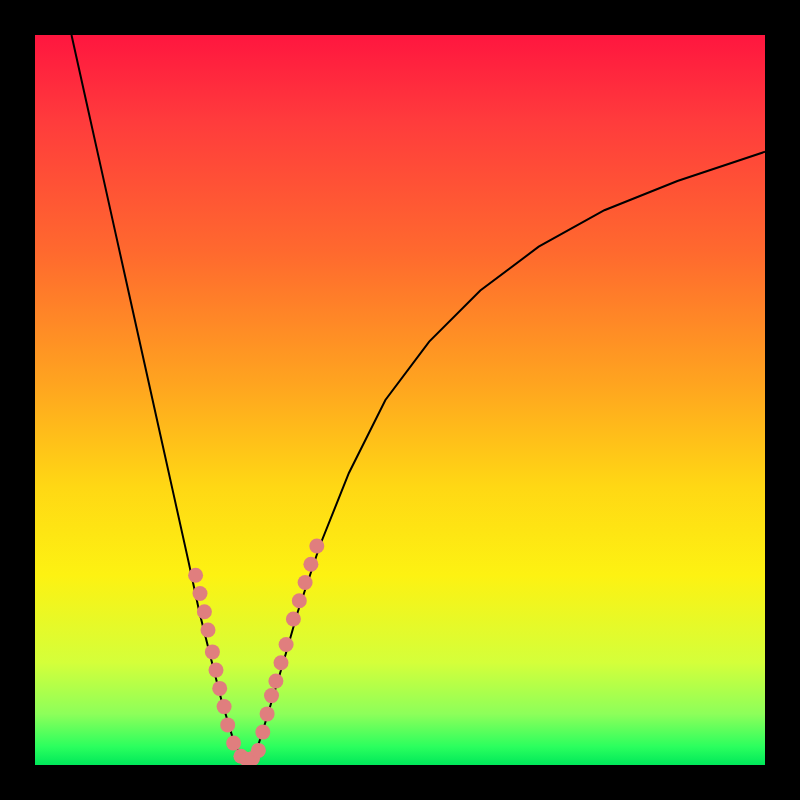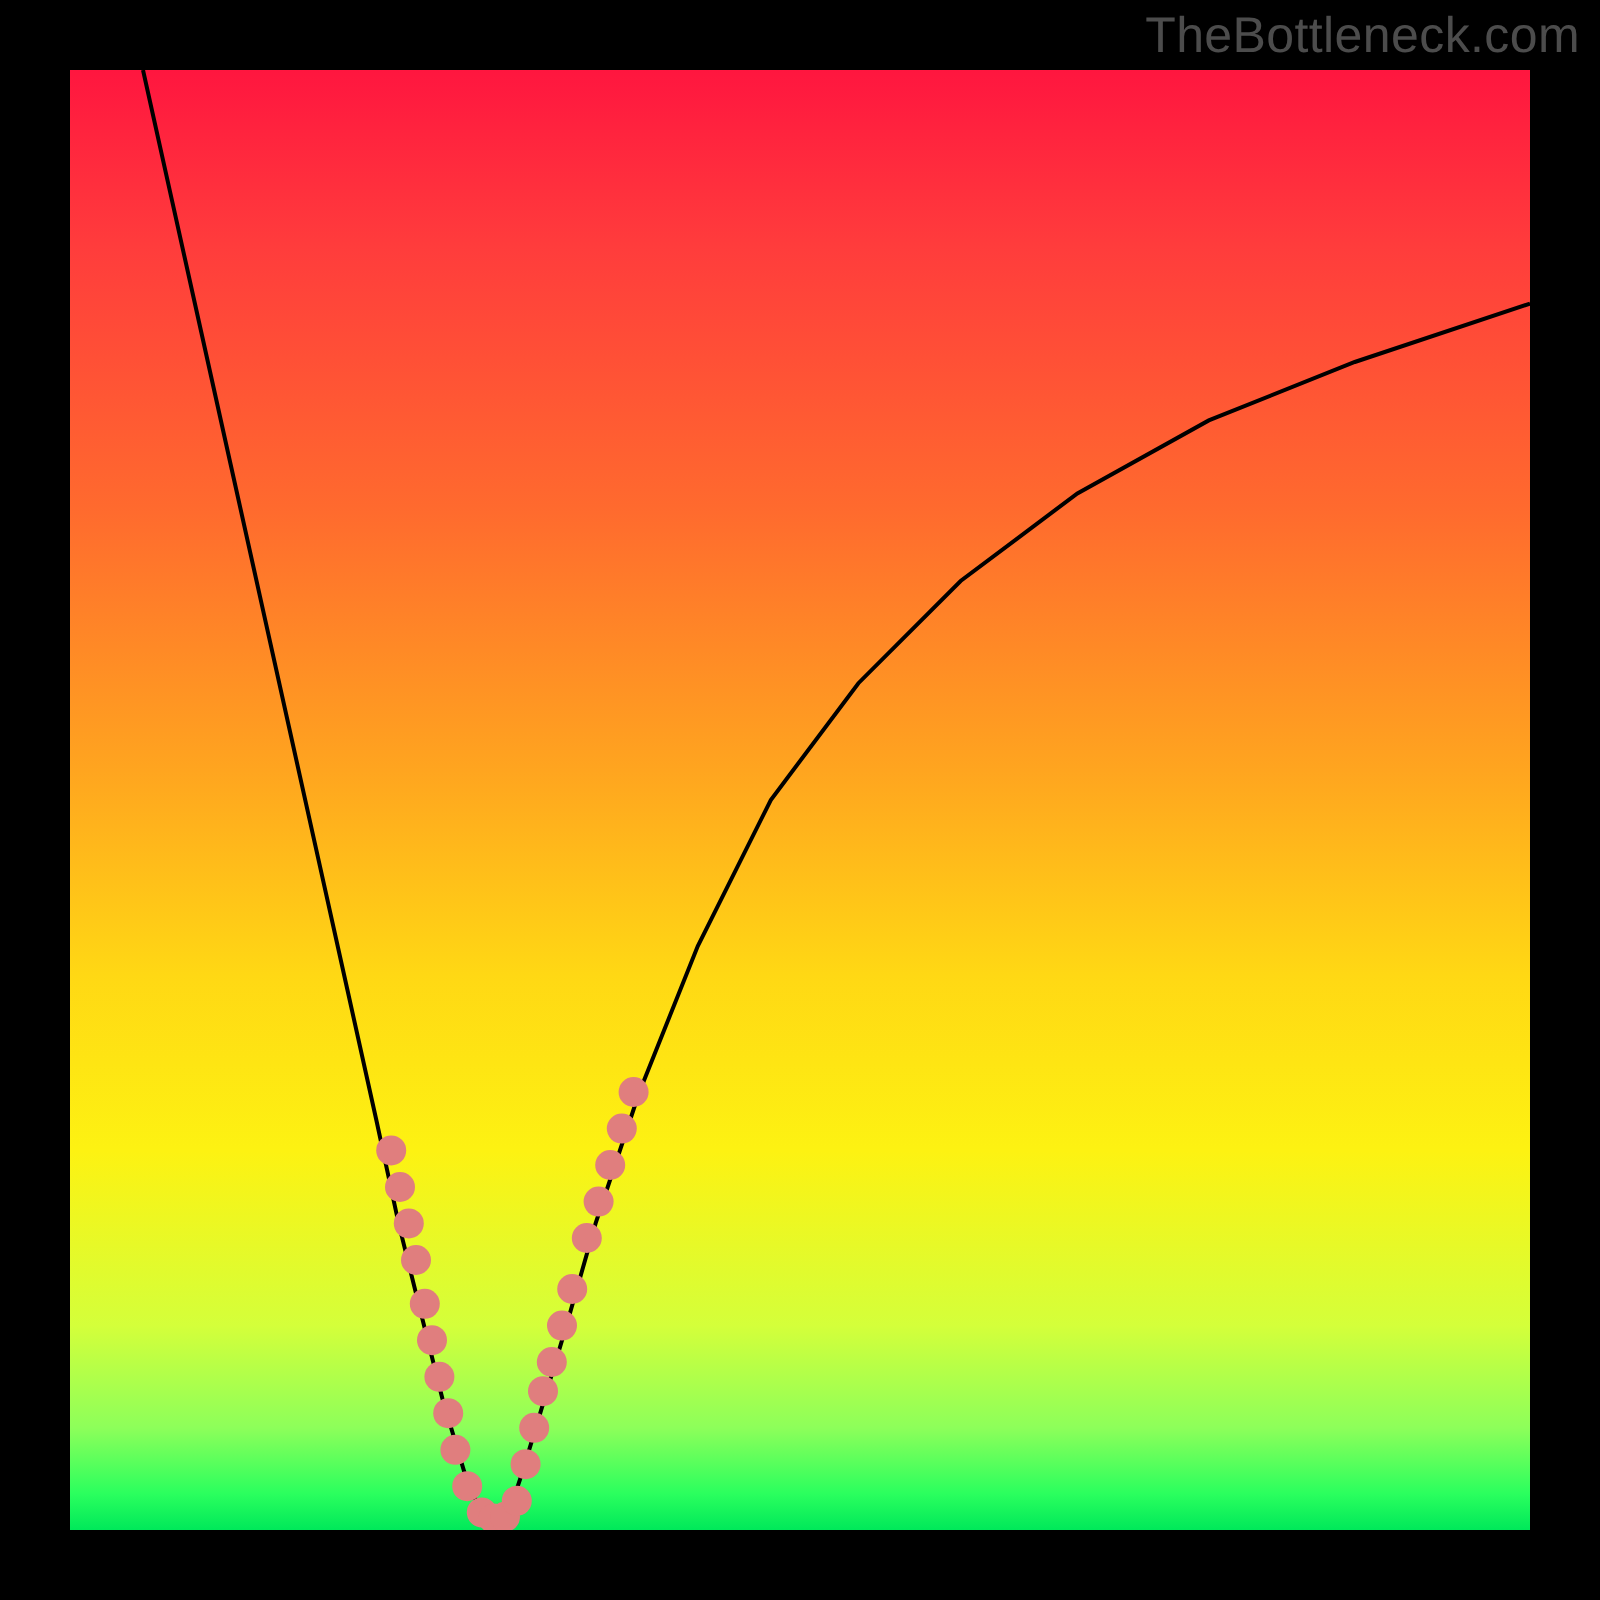--- a/index.html
+++ b/index.html
@@ -65,21 +65,20 @@
   .marker {
     fill: #e07e7e;
     stroke: none;
   }
 </style>
 </head>
 <body>
 
 <div class="frame">
 
-  <div class="watermark">TheBottleneck.com</div>
 
   <div class="plot">
     <svg class="curve-layer" viewBox="0 0 730 730" preserveAspectRatio="none">
       <path id="left-curve" class="curve" d="M36.5 0.0 L51.1 65.7 L65.7 131.4 L80.3 197.1 L94.9 262.8 L109.5 328.5 L124.1 394.2 L138.7 459.9 L153.3 525.6 L164.3 576.7 L175.2 620.5 L186.2 664.3 L197.1 700.8 L205.9 722.7"></path>
       <path id="right-curve" class="curve" d="M219.0 722.7 L226.3 700.8 L237.3 664.3 L248.2 627.8 L262.8 576.7 L284.7 511.0 L313.9 438.0 L350.4 365.0 L394.2 306.6 L445.3 255.5 L503.7 211.7 L569.4 175.2 L642.4 146.0 L730.0 116.8"></path>
       <g id="markers">
           <circle cx="160.6" cy="540.2" r="7.5" class="marker"></circle>
           <circle cx="165.0" cy="558.5" r="7.5" class="marker"></circle>
           <circle cx="169.4" cy="576.7" r="7.5" class="marker"></circle>
           <circle cx="173.0" cy="595.0" r="7.5" class="marker"></circle>

